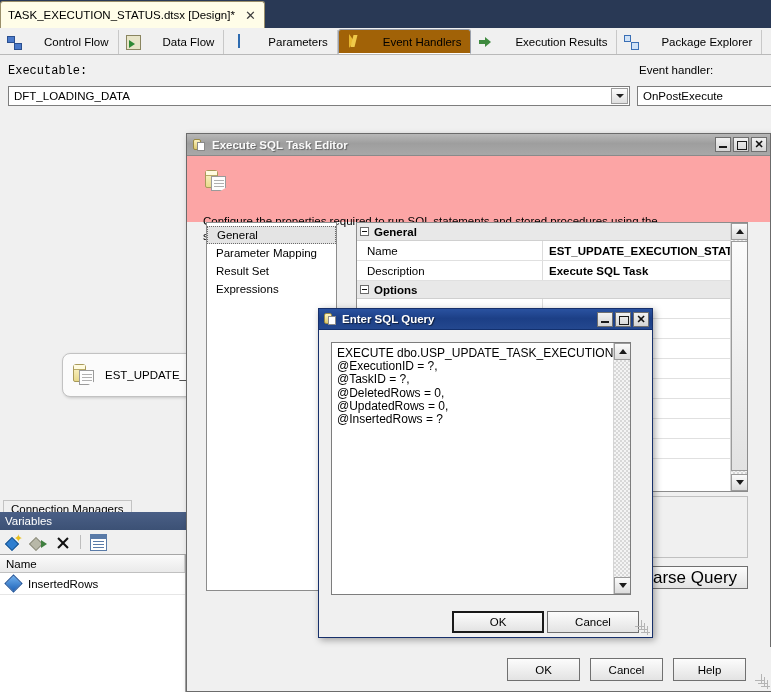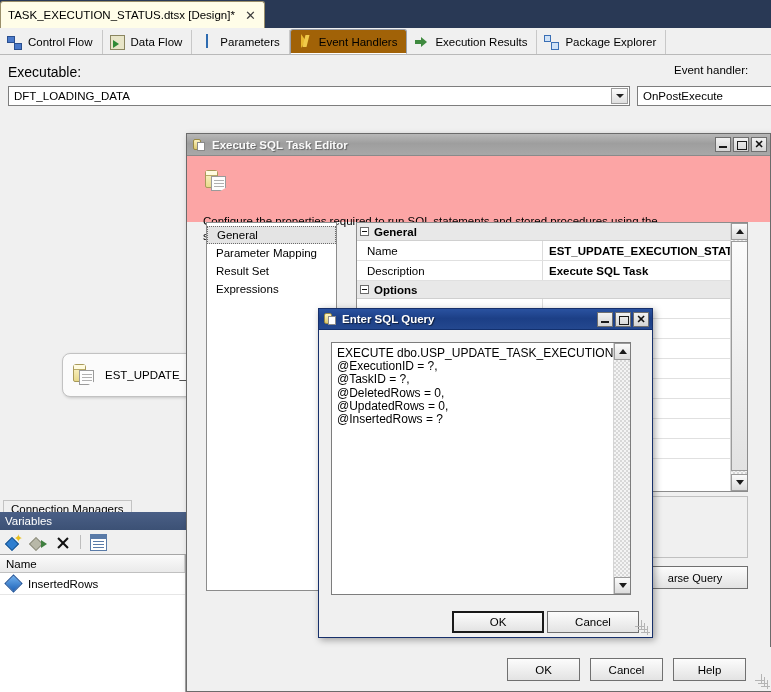--- a/index.html
+++ b/index.html
@@ -35,21 +35,21 @@
   }
 
   
   .viewtabs {
     position: absolute; left: 0; top: 28px; width: 771px; height: 27px;
     background: #f0f0f0;
     border-bottom: 1px solid #b9b9b9;
     display: flex; align-items: flex-end;
   }
   .vtab {
-    height: 24px; display: flex; align-items: center; gap: 6px;
+    height: 24px; display: flex; align-items: center; gap: 22px;
     padding: 0 9px 0 7px; position: relative;
     border-right: 1px solid #c8c8c8;
     white-space: nowrap; font-size: 11.5px; text-align: center;
   }
   .vtab.sel {
     background: #a16207;
     border: 1px solid #9aa0ac; border-bottom: 1px solid #fdfdfd;
     border-top-left-radius: 3px; border-top-right-radius: 3px;
     height: 25px;
   }
@@ -91,22 +91,22 @@
   .ico-exec::before {
     content: ""; position: absolute; left: 1px; top: 5px; width: 7px; height: 4px; background: #3f8a3f;
   }
   .ico-exec::after {
     content: ""; position: absolute; left: 7px; top: 2px;
     border-left: 6px solid #3f8a3f; border-top: 5px solid transparent; border-bottom: 5px solid transparent;
   }
 
   
   .exebar { position: absolute; left: 0; top: 55px; width: 771px; height: 58px; background: #f0f0f0; }
-  .lbl-exe { position: absolute; left: 8px; top: 9px; font-size: 14px; }
-  .lbl-evt { position: absolute; left: 674px; top: 9px; font-size: 11.5px; }
+  .lbl-exe { position: absolute; left: 8px; top: 9px; font-size: 12px; font-family: Liberation Mono, monospace; }
+  .lbl-evt { position: absolute; left: 639px; top: 9px; font-size: 11.5px; }
   .combo {
     position: absolute; height: 20px; background: #fff;
     border: 1px solid #7d7d7d;
     display: flex; align-items: center;
   }
   .combo .val { padding-left: 5px; font-size: 11.5px; white-space: nowrap; overflow: hidden; }
   .combo-exe { left: 8px; top: 31px; width: 622px; }
   .combo-evt { left: 637px; top: 31px; width: 160px; }
   .combo-evt .val { font-weight: normal; }
   .combo .arrowbtn {
@@ -358,21 +358,21 @@
 
   .prop-panel {
     position: absolute; left: 169px; top: 274px; width: 392px; height: 62px;
     background: #f0f0f0; border: 1px solid #c0c0c0;
   }
   .parse-btn {
     position: absolute; left: 455px; top: 344px; width: 106px; height: 23px;
     background: linear-gradient(#fcfcfc,#e3e3e3);
     border: 1px solid #707070;
     display: flex; align-items: center; justify-content: center;
-    font-size: 11px;
+    font-size: 17px;
   }
 
   .dlg-foot {
     position: absolute; left: 0; bottom: 0; width: 585px; height: 44px;
     background: #f0f0f0;
   }
   .fbtn {
     position: absolute; top: 11px; height: 23px; width: 73px;
     background: linear-gradient(#fcfcfc,#e3e3e3);
     border: 1px solid #707070;

